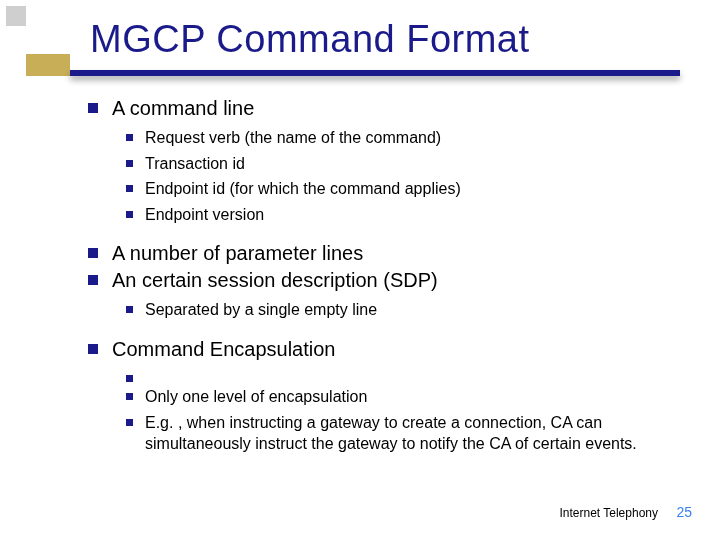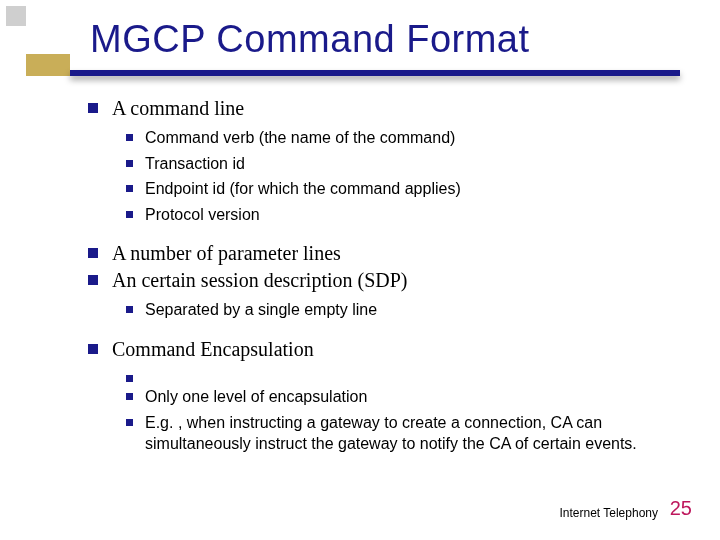--- a/index.html
+++ b/index.html
@@ -73,21 +73,20 @@
   .bullet-l1 {
     width: 10px;
     height: 10px;
     background: #1a1a8a;
     flex: 0 0 auto;
     margin-top: 7px;
   }
   .text-l1 {
     font-size: 20px;
     line-height: 1.25;
-    font-family: Liberation Serif, serif;
   }
 
   ul.l2 {
     list-style: none;
     padding: 0;
     margin: 6px 0 0 38px;
   }
   ul.l2 > li {
     display: flex;
     align-items: flex-start;
@@ -110,22 +109,22 @@
     position: absolute;
     bottom: 20px;
     right: 62px;
     font-size: 12px;
     color: #000;
   }
   .footer-num {
     position: absolute;
     bottom: 20px;
     right: 28px;
-    font-size: 20px;
-    color: #be185d;
+    font-size: 14px;
+    color: #3b82f6;
   }
 </style>
 </head>
 <body>
 
 <div class="deco-tl-square"></div>
 <div class="deco-left-bar"></div>
 
 <div class="title">MGCP Command Format</div>
 <div class="title-underline"></div>
@@ -134,33 +133,33 @@
   <ul class="l1">
 
     <li>
       <div class="row">
         <div class="bullet-l1"></div>
         <div class="text-l1">A command line</div>
       </div>
       <ul class="l2">
         <li>
           <div class="bullet-l2"></div>
-          <div class="text-l2">Command verb (the name of the command)</div>
+          <div class="text-l2">Request verb (the name of the command)</div>
         </li>
         <li>
           <div class="bullet-l2"></div>
           <div class="text-l2">Transaction id</div>
         </li>
         <li>
           <div class="bullet-l2"></div>
           <div class="text-l2">Endpoint id (for which the command applies)</div>
         </li>
         <li>
           <div class="bullet-l2"></div>
-          <div class="text-l2">Protocol version</div>
+          <div class="text-l2">Endpoint version</div>
         </li>
       </ul>
     </li>
 
     <li style="margin-bottom:2px;">
       <div class="row">
         <div class="bullet-l1"></div>
         <div class="text-l1">A number of parameter lines</div>
       </div>
     </li>

